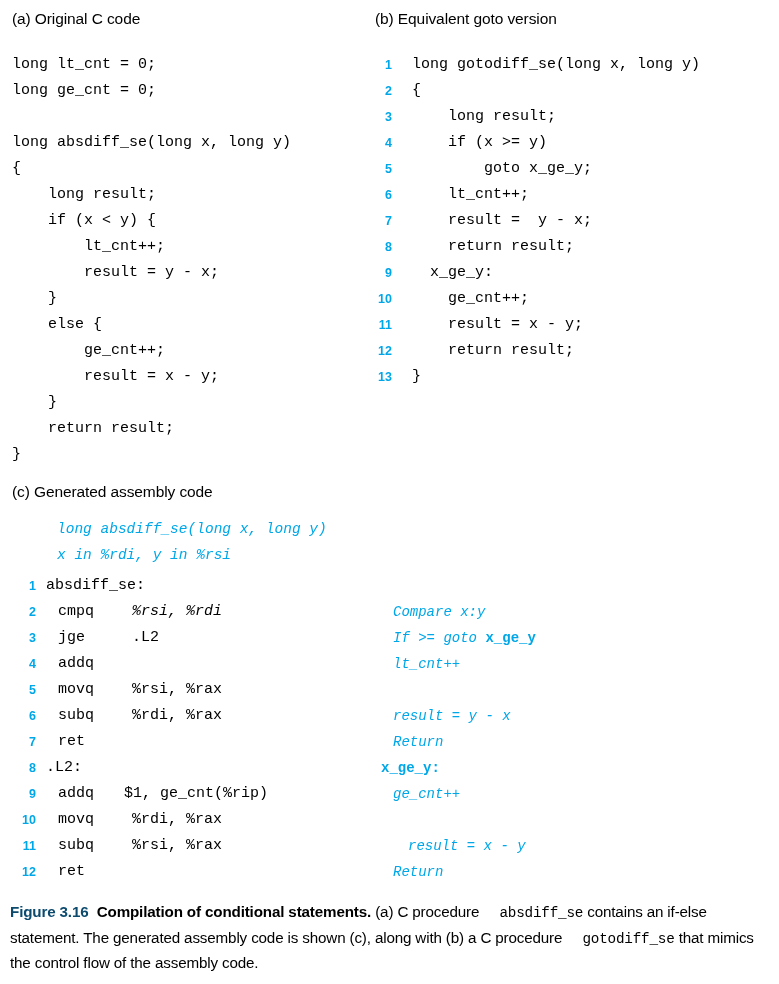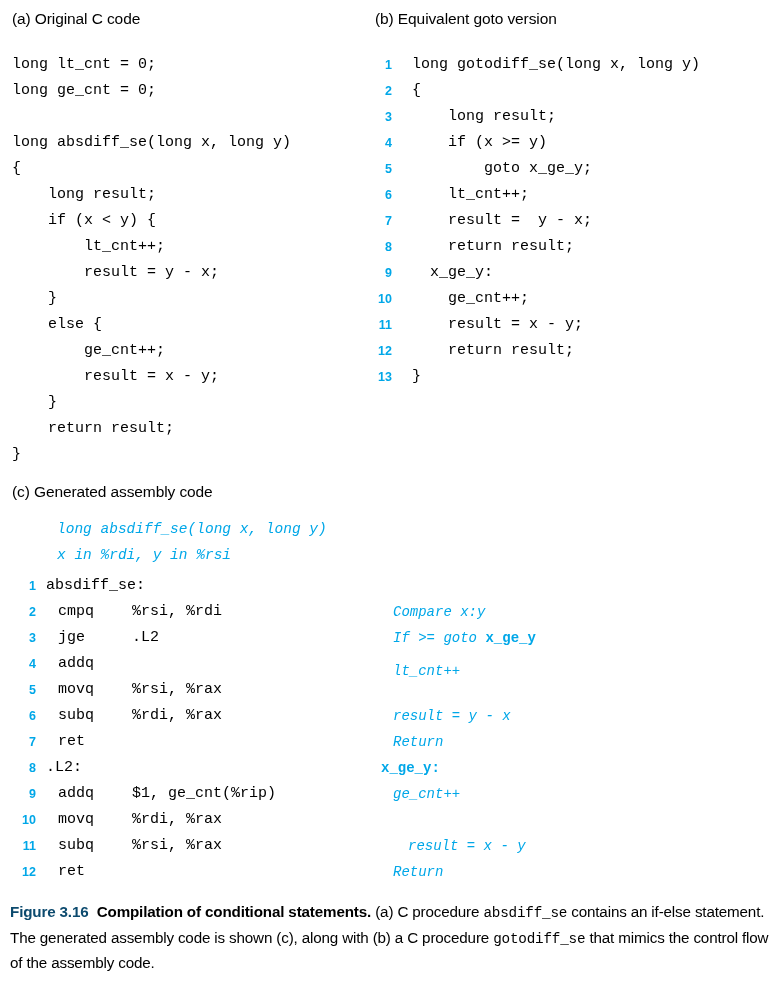--- a/index.html
+++ b/index.html
@@ -94,20 +94,21 @@
   }
   .caption .fignum {
     color: #0c4a6e;
     font-weight: bold;
   }
   .caption .figtitle { font-weight: bold; }
   .caption .mono {
     font-family: "Liberation Mono", "DejaVu Sans Mono", monospace;
     font-size: 14.3px;
     letter-spacing: -0.2px;
+    margin-left: 16px;
   }
 </style>
 </head>
 <body>
 
 <div class="abs panel-heading" style="left:12px; top:10px;">(a) Original C code</div>
 
 <div class="abs code" id="panel-a-code" style="left:12px; top:52px;"><div class="code-line">long lt_cnt = 0;</div><div class="code-line">long ge_cnt = 0;</div><div class="code-line"></div><div class="code-line">long absdiff_se(long x, long y)</div><div class="code-line">{</div><div class="code-line">    long result;</div><div class="code-line">    if (x &lt; y) {</div><div class="code-line">        lt_cnt++;</div><div class="code-line">        result = y - x;</div><div class="code-line">    }</div><div class="code-line">    else {</div><div class="code-line">        ge_cnt++;</div><div class="code-line">        result = x - y;</div><div class="code-line">    }</div><div class="code-line">    return result;</div><div class="code-line">}</div></div>
 
 <div class="abs panel-heading" style="left:375px; top:10px;">(b) Equivalent goto version</div>
@@ -136,33 +137,33 @@
 <div class="abs asm-header" style="left:57px; top:547px;">x in %rdi, y in %rsi</div>
 
 <div class="abs" id="panel-c-rows" style="left:0px; top:573px; width:779px; height:320px;">
     <div class="asm-row" style="top: 0px;">
       <div class="abs lineno-col" style="left: 8px; width: 28px; line-height: 26px;">1</div>
       <div class="abs asm-mnemonic" style="left: 46px;">absdiff_se:</div>
     </div>
     <div class="asm-row" style="top: 26px;">
       <div class="abs lineno-col" style="left: 8px; width: 28px; line-height: 26px;">2</div>
       <div class="abs asm-mnemonic" style="left: 58px;">cmpq</div>
-      <div class="abs asm-operands" style="left: 132px;">%rsi, %rdi</div>
+      <div class="abs asm-operands" style="left: 132px; font-style: italic;">%rsi, %rdi</div>
       <div class="abs asm-comment" style="left: 393px;">Compare x:y</div>
     </div>
     <div class="asm-row" style="top: 52px;">
       <div class="abs lineno-col" style="left: 8px; width: 28px; line-height: 26px;">3</div>
       <div class="abs asm-mnemonic" style="left: 58px;">jge</div>
       <div class="abs asm-operands" style="left: 132px;">.L2</div>
       <div class="abs asm-comment" style="left: 393px;">If &gt;= goto <span class="bold-label">x_ge_y</span></div>
     </div>
     <div class="asm-row" style="top: 78px;">
       <div class="abs lineno-col" style="left: 8px; width: 28px; line-height: 26px;">4</div>
       <div class="abs asm-mnemonic" style="left: 58px;">addq</div>
-      <div class="abs asm-comment" style="left: 393px; margin-top: 7px;">lt_cnt++</div>
+      <div class="abs asm-comment" style="left: 393px;">lt_cnt++</div>
     </div>
     <div class="asm-row" style="top: 104px;">
       <div class="abs lineno-col" style="left: 8px; width: 28px; line-height: 26px;">5</div>
       <div class="abs asm-mnemonic" style="left: 58px;">movq</div>
       <div class="abs asm-operands" style="left: 132px;">%rsi, %rax</div>
     </div>
     <div class="asm-row" style="top: 130px;">
       <div class="abs lineno-col" style="left: 8px; width: 28px; line-height: 26px;">6</div>
       <div class="abs asm-mnemonic" style="left: 58px;">subq</div>
       <div class="abs asm-operands" style="left: 132px;">%rdi, %rax</div>
@@ -174,21 +175,21 @@
       <div class="abs asm-comment" style="left: 393px;">Return</div>
     </div>
     <div class="asm-row" style="top: 182px;">
       <div class="abs lineno-col" style="left: 8px; width: 28px; line-height: 26px;">8</div>
       <div class="abs asm-mnemonic" style="left: 46px;">.L2:</div>
       <div class="abs asm-comment label" style="left: 381px;">x_ge_y:</div>
     </div>
     <div class="asm-row" style="top: 208px;">
       <div class="abs lineno-col" style="left: 8px; width: 28px; line-height: 26px;">9</div>
       <div class="abs asm-mnemonic" style="left: 58px;">addq</div>
-      <div class="abs asm-operands" style="left: 132px;">$1, ge_cnt(%rip)</div>
+      <div class="abs asm-operands" style="left: 124px;">$1, ge_cnt(%rip)</div>
       <div class="abs asm-comment" style="left: 393px;">ge_cnt++</div>
     </div>
     <div class="asm-row" style="top: 234px;">
       <div class="abs lineno-col" style="left: 8px; width: 28px; line-height: 26px;">10</div>
       <div class="abs asm-mnemonic" style="left: 58px;">movq</div>
       <div class="abs asm-operands" style="left: 132px;">%rdi, %rax</div>
     </div>
     <div class="asm-row" style="top: 260px;">
       <div class="abs lineno-col" style="left: 8px; width: 28px; line-height: 26px;">11</div>
       <div class="abs asm-mnemonic" style="left: 58px;">subq</div>

